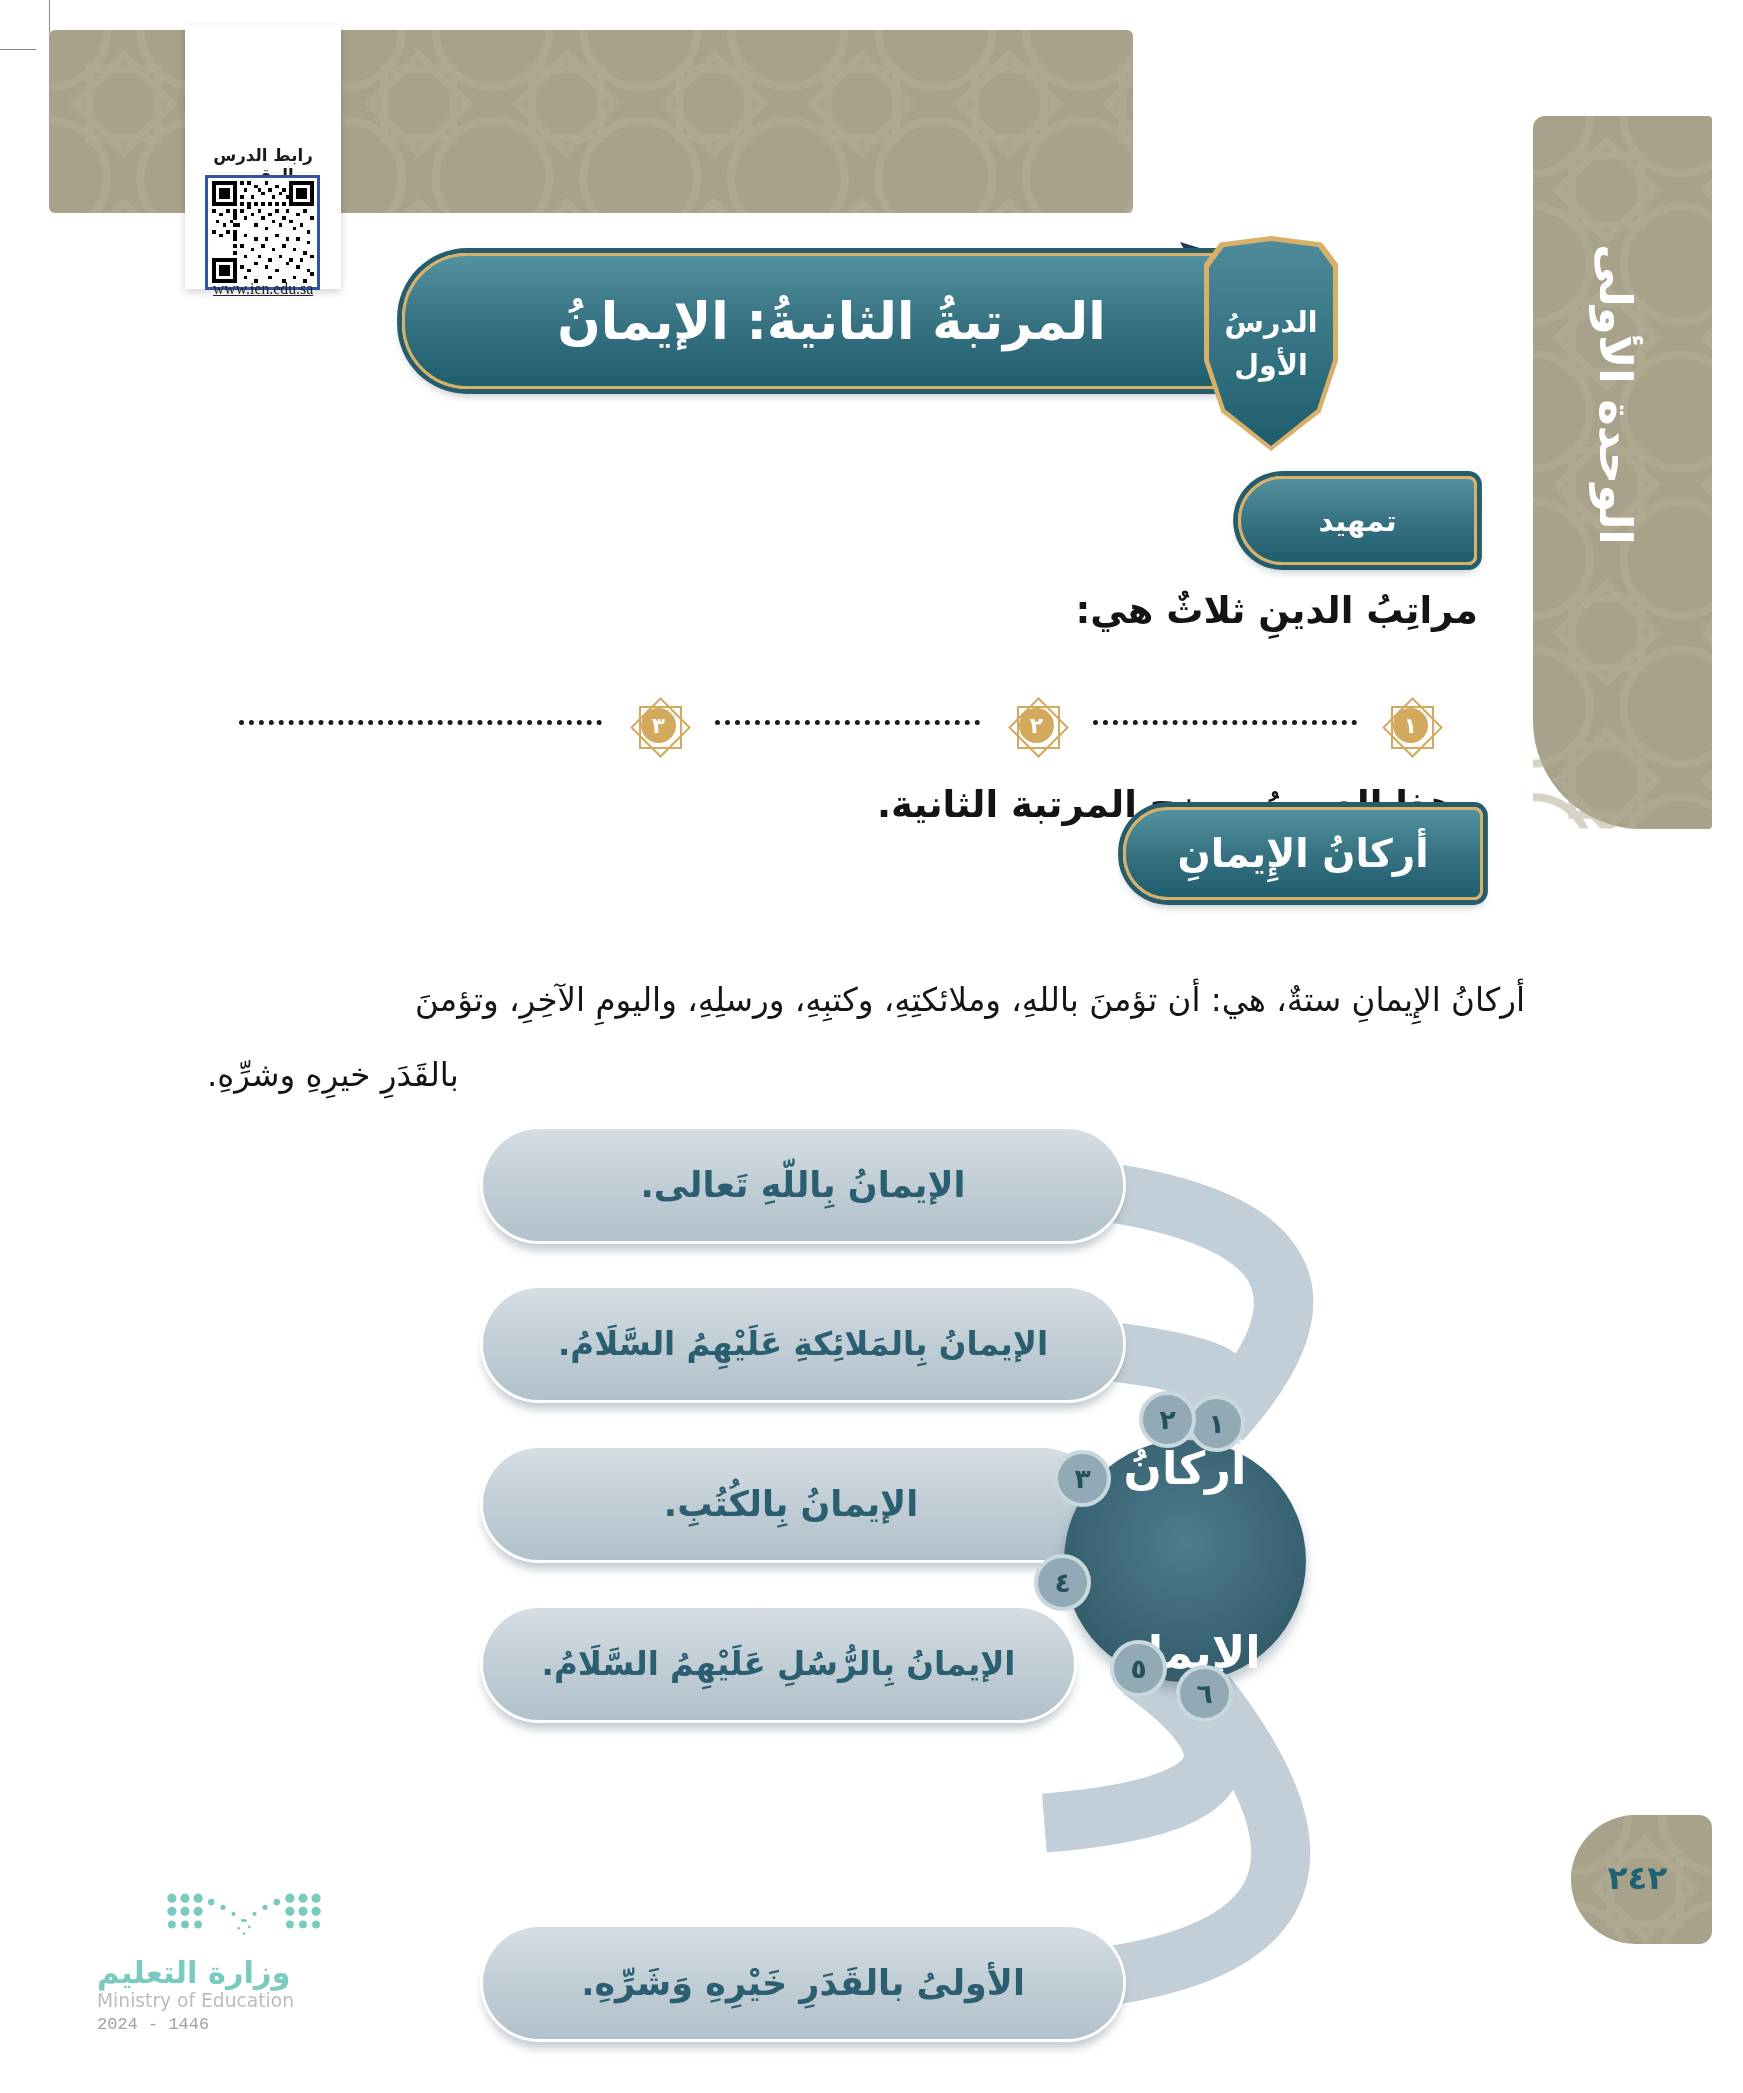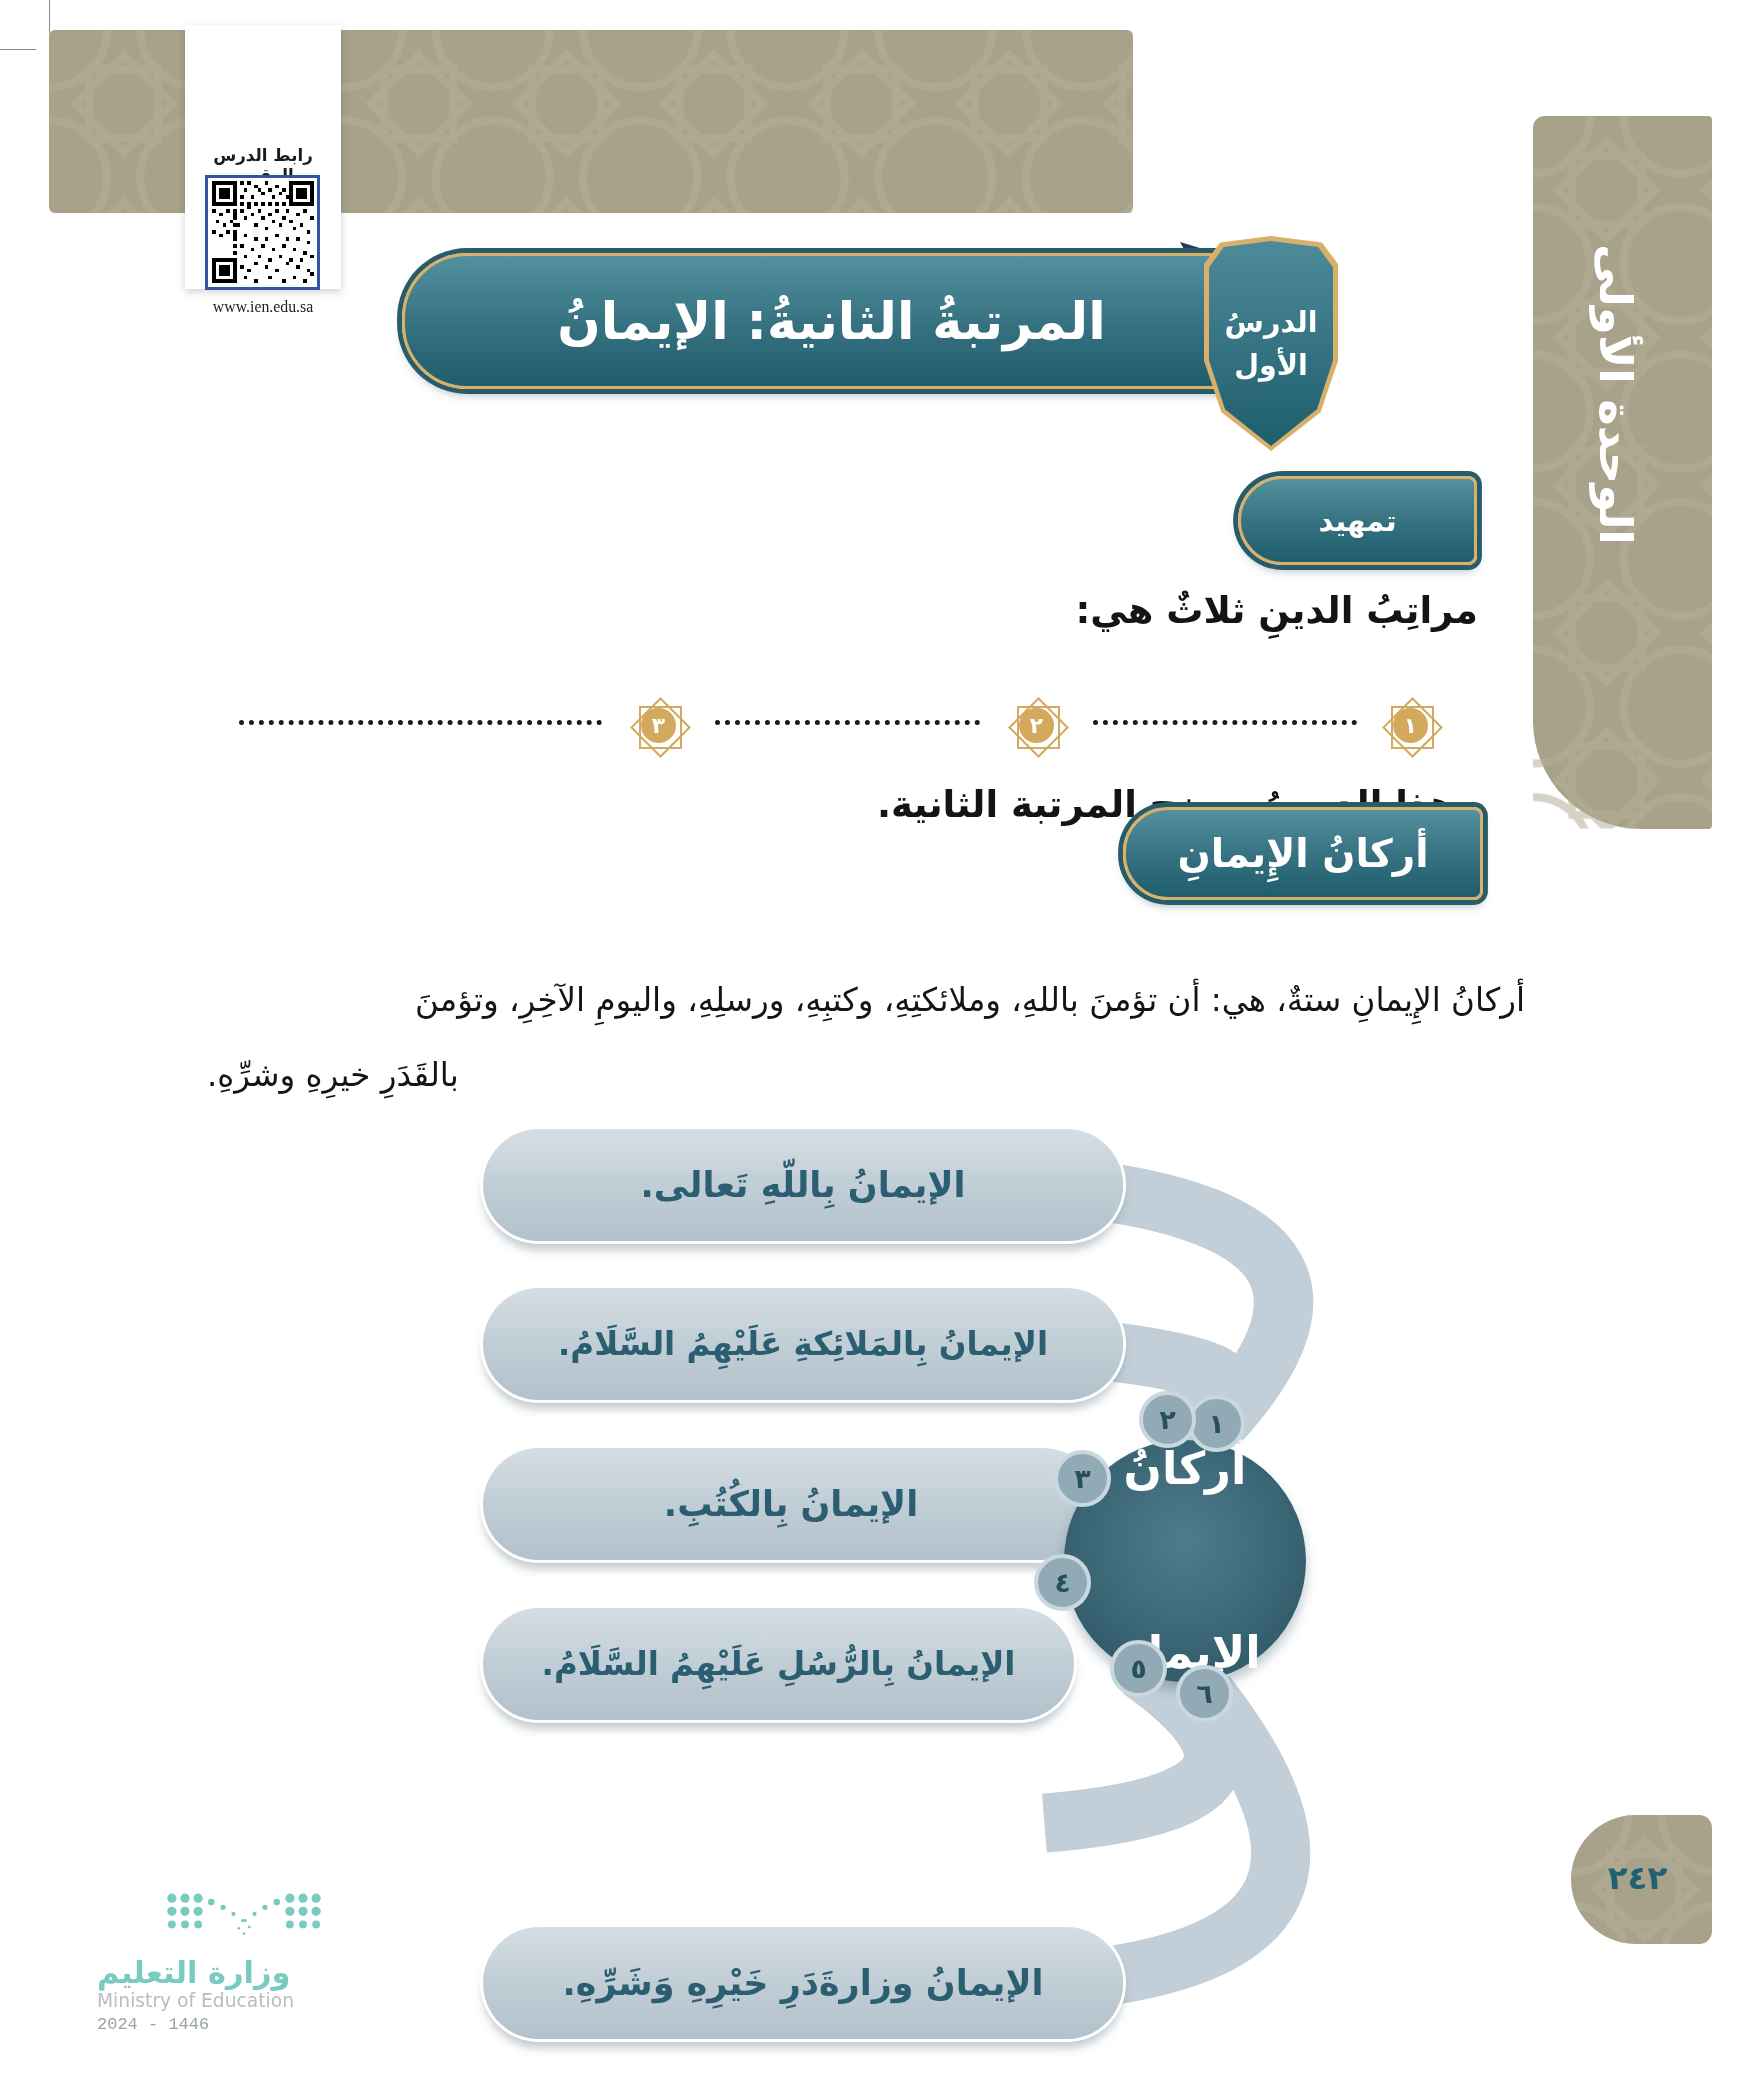--- a/index.html
+++ b/index.html
@@ -138,21 +138,21 @@
                    M9 10h1v1h-1z M14 10h1v1h-1z M20 10h1v1h-1z M28 10h1v1h-1z M10 7h1v1h-1z M17 11h1v1h-1z M22 11h1v1h-1z
                    M12 12h1v1h-1z M19 12h1v1h-1z M25 12h1v1h-1z M15 13h1v1h-1z M23 13h1v1h-1z M27 14h1v1h-1z
                    M9 15h1v1h-1z M18 15h1v1h-1z M12 16h1v1h-1z M15 16h1v1h-1z M21 16h1v1h-1z M24 16h1v1h-1z M27 17h1v1h-1z
                    M8 18h1v1h-1z M14 18h1v1h-1z M20 18h1v1h-1z M11 19h1v1h-1z M17 19h1v1h-1z M23 19h1v1h-1z M26 20h1v1h-1z
                    M9 21h1v1h-1z M13 21h1v1h-1z M19 21h1v1h-1z M28 21h1v1h-1z M16 22h1v1h-1z M22 22h1v1h-1z M25 22h1v1h-1z
                    M12 23h1v1h-1z M21 23h1v1h-1z M8 24h1v1h-1z M15 24h1v1h-1z M24 24h1v1h-1z M10 25h1v1h-1z M18 25h1v1h-1z M27 25h1v1h-1z
                    M28 26h1v1h-1z M9 27h1v1h-1z M16 27h1v1h-1z M23 27h1v1h-1z M12 28h1v1h-1z M20 28h1v1h-1z M26 28h1v1h-1z"></path>
         </g>
       </svg>
     </div>
-    <div class="abs qr-url" style="left:0;top:273px;width:156px;">www.ien.edu.sa</div>
+    <div class="abs qr-url" style="left:0;top:255px;width:156px;text-decoration:underline;">www.ien.edu.sa</div>
   </div>
 
   <div class="abs banner title-banner" style="left:402px;top:253px;width:853px;height:130px;">
     <span style="direction:rtl;">المرتبةُ الثانيةُ: الإيمانُ</span>
   </div>
   <div class="abs notch" style="left:1180px;top:242px;width:33px;height:33px;"></div>
   <div class="abs shield" style="left:1204px;top:236px;width:134px;height:215px;">
     <div class="shield-in">
       <span>الدرسُ</span>
       <span>الأول</span>
@@ -214,21 +214,21 @@
   <div class="abs pill" style="top:1288px;width:640px;font-size:32.5px;">
     <span>الإيمانُ بِالمَلائِكةِ عَلَيْهِمُ السَّلَامُ.</span>
   </div>
   <div class="abs pill" style="top:1448px;width:616px;">
     <span>الإيمانُ بِالكُتُبِ.</span>
   </div>
   <div class="abs pill" style="top:1608px;width:591px;font-size:32.5px;">
     <span>الإيمانُ بِالرُّسُلِ عَلَيْهِمُ السَّلَامُ.</span>
   </div>
   <div class="abs pill" style="top:1927px;width:640px;">
-    <span>الإيمانُ وزارةَدَرِ خَيْرِهِ وَشَرِّهِ.</span>
+    <span>الأولىُ بالقَدَرِ خَيْرِهِ وَشَرِّهِ.</span>
   </div>
 
   <div class="abs hub">
     <span>أركانُ</span>
     <span>الإِيمانِ</span>
   </div>
 
   <div class="abs numc" style="left:1188px;top:1395px;">١</div>
   <div class="abs numc" style="left:1139px;top:1391px;">٢</div>
   <div class="abs numc" style="left:1054px;top:1450px;">٣</div>

